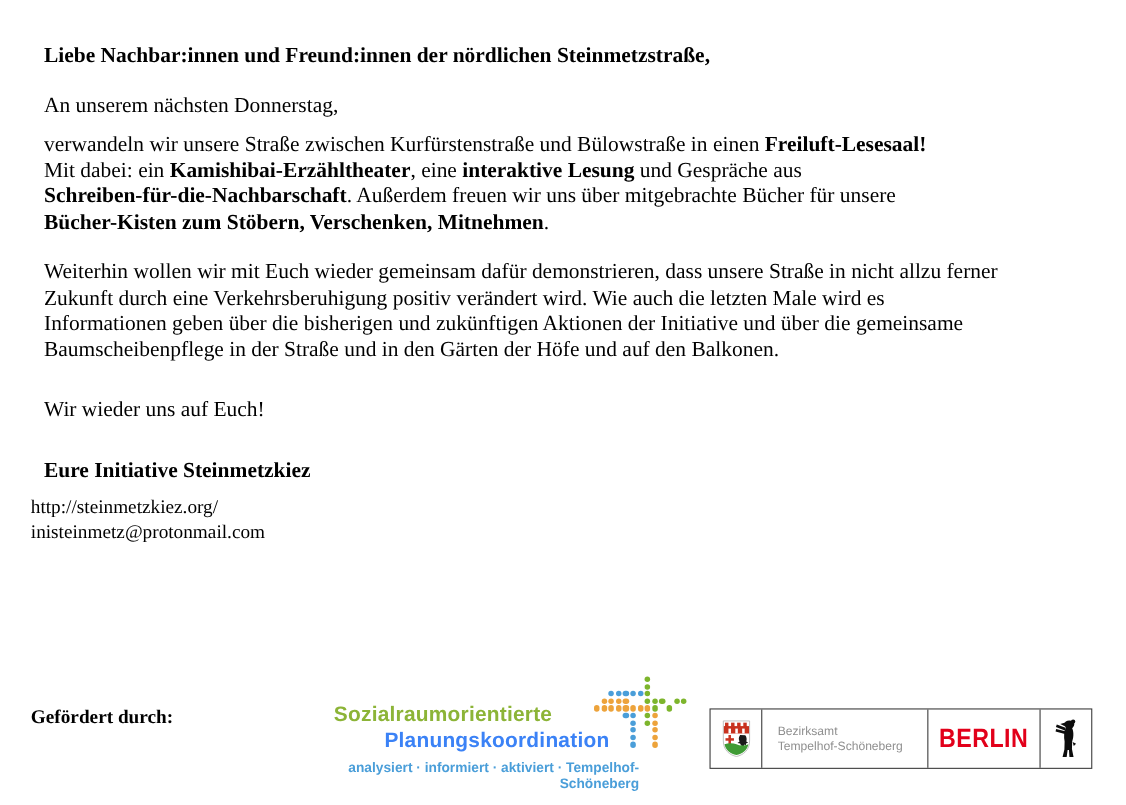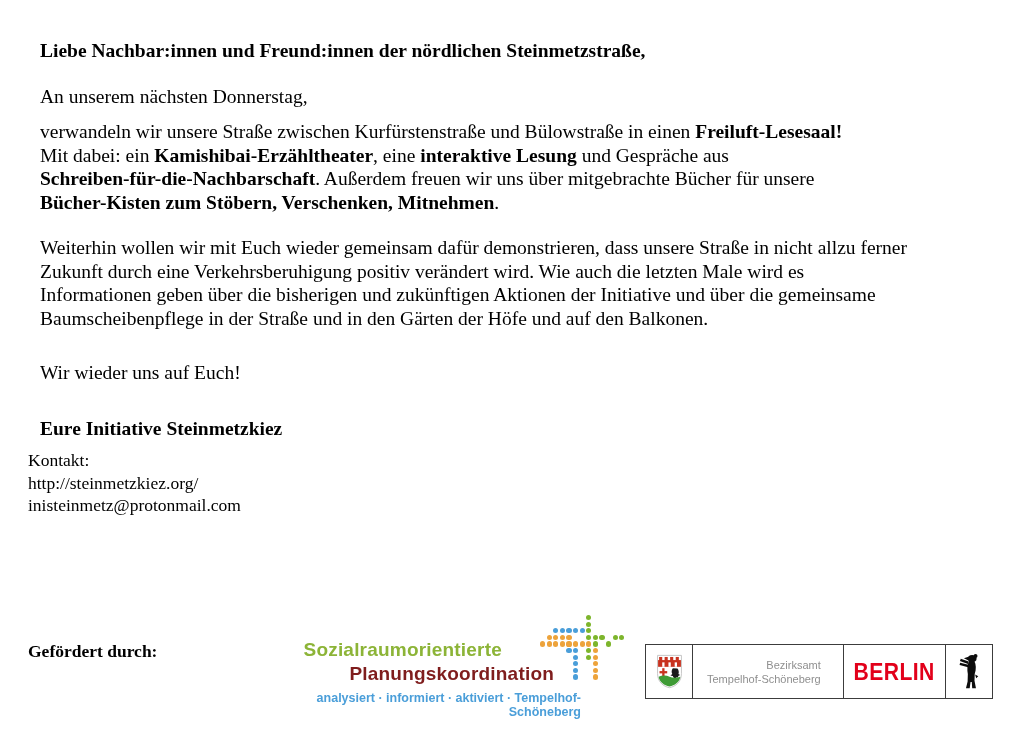--- a/index.html
+++ b/index.html
@@ -27,39 +27,38 @@
   .spk-sub{position:absolute;left:280px;width:301px;top:79px;text-align:right;
           font-family:"Liberation Sans","DejaVu Sans",sans-serif;font-weight:600;font-size:12.5px;}
   .spk-grid{position:absolute;left:540px;top:3px;display:grid;
             grid-template-columns:repeat(13,6.6px);grid-auto-rows:6.6px;}
   .spk-dot{width:5.2px;height:5.2px;border-radius:50%;}
   .bbar{position:absolute;left:645px;top:32px;width:348px;height:55px;
         border:1.5px solid #3c3c3c;display:flex;box-sizing:border-box;background:#fff;}
   .bbar-sec{display:flex;align-items:center;justify-content:center;box-sizing:border-box;height:100%;}
   .sec-coat{width:47px;border-right:1.4px solid #3c3c3c;}
   .sec-auth{width:151px;border-right:1.4px solid #3c3c3c;justify-content:flex-start;padding-left:14px;
-            font-family:"Liberation Sans","DejaVu Sans",sans-serif;font-size:11px;line-height:14px;color:#8f8f8f;text-align:right;}
+            font-family:"Liberation Sans","DejaVu Sans",sans-serif;font-size:11px;line-height:14px;color:#8f8f8f;}
   .sec-word{width:102px;border-right:1.4px solid #3c3c3c;
             font-family:"Liberation Sans","DejaVu Sans",sans-serif;font-size:24px;font-weight:700;letter-spacing:.5px;}
   .sec-word span{display:inline-block;transform:scaleX(.88);}
   .sec-bear{flex:1;}
 </style>
 </head>
 <body>
 
 <div class="page">
   <div class="content">
     <p class="salutation">Liebe Nachbar:innen und Freund:innen der nördlichen Steinmetzstraße,</p>
     <p class="intro">An unserem nächsten Donnerstag,</p>
     <p class="para-event"><span>verwandeln wir unsere Straße zwischen Kurfürstenstraße und Bülowstraße in einen </span><span style="font-weight: bold;">Freiluft-Lesesaal!</span><br><span>Mit dabei: ein </span><span style="font-weight: bold;">Kamishibai-Erzähltheater</span><span>, eine </span><span style="font-weight: bold;">interaktive Lesung</span><span> und Gespräche aus</span><br><span style="font-weight: bold;">Schreiben-für-die-Nachbarschaft</span><span>. Außerdem freuen wir uns über mitgebrachte Bücher für unsere</span><br><span style="font-weight: bold;">Bücher-Kisten zum Stöbern, Verschenken, Mitnehmen</span><span>.</span></p>
     <p class="para-demo"><span>Weiterhin wollen wir mit Euch wieder gemeinsam dafür demonstrieren, dass unsere Straße in nicht allzu ferner</span><br><span>Zukunft durch eine Verkehrsberuhigung positiv verändert wird. Wie auch die letzten Male wird es</span><br><span>Informationen geben über die bisherigen und zukünftigen Aktionen der Initiative und über die gemeinsame</span><br><span>Baumscheibenpflege in der Straße und in den Gärten der Höfe und auf den Balkonen.</span></p>
     <p class="line-freuen">Wir wieder uns auf Euch!</p>
     <p class="signature">Eure Initiative Steinmetzkiez</p>
     <div class="contact">
-      <div>Kontakt:</div>
       <div>http://steinmetzkiez.org/</div>
       <div>inisteinmetz@protonmail.com</div>
     </div>
   </div>
 
   <div class="footer">
     <div class="funding">Gefördert durch:</div>
 
     <div>
       <div class="spk-grid">
@@ -188,21 +187,21 @@
           <div class="spk-dot" style="background: rgb(74, 158, 217);"></div>
           <div class="spk-dot" style="visibility: hidden;"></div>
           <div class="spk-dot" style="visibility: hidden;"></div>
           <div class="spk-dot" style="background: rgb(237, 163, 59);"></div>
           <div class="spk-dot" style="visibility: hidden;"></div>
           <div class="spk-dot" style="visibility: hidden;"></div>
           <div class="spk-dot" style="visibility: hidden;"></div>
           <div class="spk-dot" style="visibility: hidden;"></div>
         </div>
       <div class="spk-l1" style="color: rgb(140, 180, 55);">Sozialraumorientierte</div>
-      <div class="spk-l2" style="color: #7f1d1d;">Planungskoordination</div>
+      <div class="spk-l2" style="color: #3b82f6;">Planungskoordination</div>
       <div class="spk-sub" style="color: rgb(74, 158, 217);">analysiert · informiert · aktiviert · Tempelhof-Schöneberg</div>
     </div>
 
     <div class="bbar">
       <div class="bbar-sec sec-coat">
         <svg width="27" height="37" viewBox="0 0 26 34">
           <path d="M1.5 1.5 H24.5 V19 C24.5 27 19 31.4 13 32.6 C7 31.4 1.5 27 1.5 19 Z" fill="#ffffff" stroke="#bbbbbb" stroke-width="0.8"></path>
           <g fill="#C8321F">
             <rect x="2" y="6" width="22" height="6.5"></rect>
             <rect x="3" y="3" width="3" height="4"></rect>

